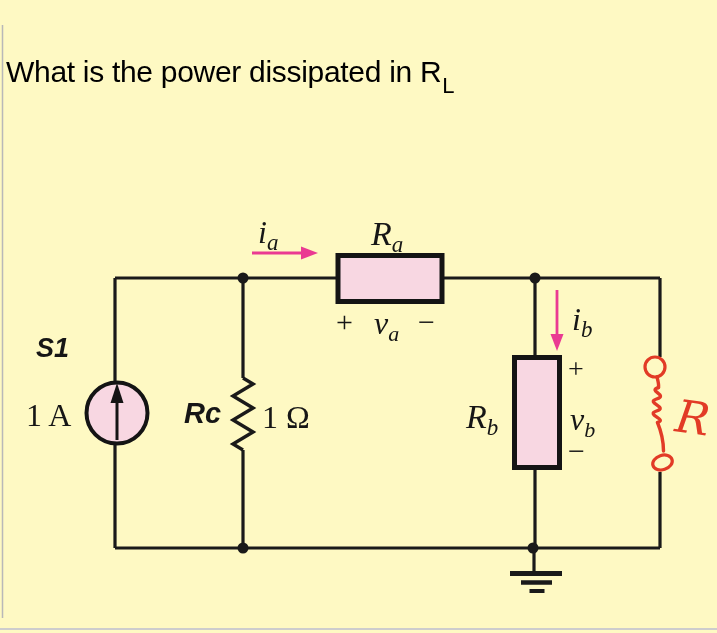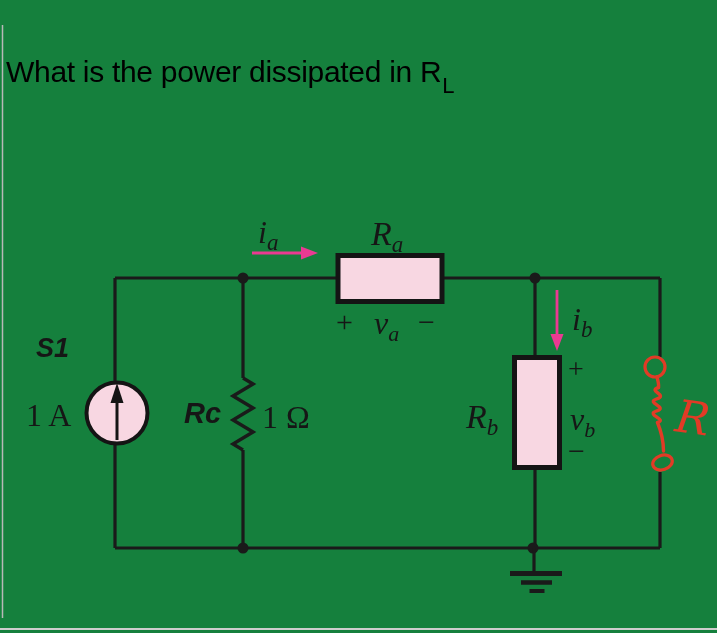--- a/index.html
+++ b/index.html
@@ -1,16 +1,16 @@
 <!DOCTYPE html>
 <html><head>
 <meta charset="utf-8">
 <style>
   html,body{margin:0;padding:0;background:#fff;}
-  .page{position:relative;width:717px;height:633px;background:#15803d;overflow:hidden;
+  .page{position:relative;width:717px;height:633px;background:#fef9c3;overflow:hidden;
         font-family:"Liberation Sans",sans-serif;}
   .question{position:absolute;left:6px;top:55px;font-size:30px;color:#000;
             letter-spacing:-0.3px;white-space:nowrap;}
   .question sub{font-size:22px;position:relative;top:4px;left:1px;}
   svg{position:absolute;left:0;top:0;}
   .wire{stroke:#1a1a1a;stroke-width:3.2;fill:none;}
   .zig{stroke:#1a1a1a;stroke-width:3.4;fill:none;stroke-linejoin:miter;}
   .node{fill:#1a1a1a;}
   .boxstroke{stroke:#141414;stroke-width:5;}
   .srcstroke{stroke:#141414;stroke-width:4;}

